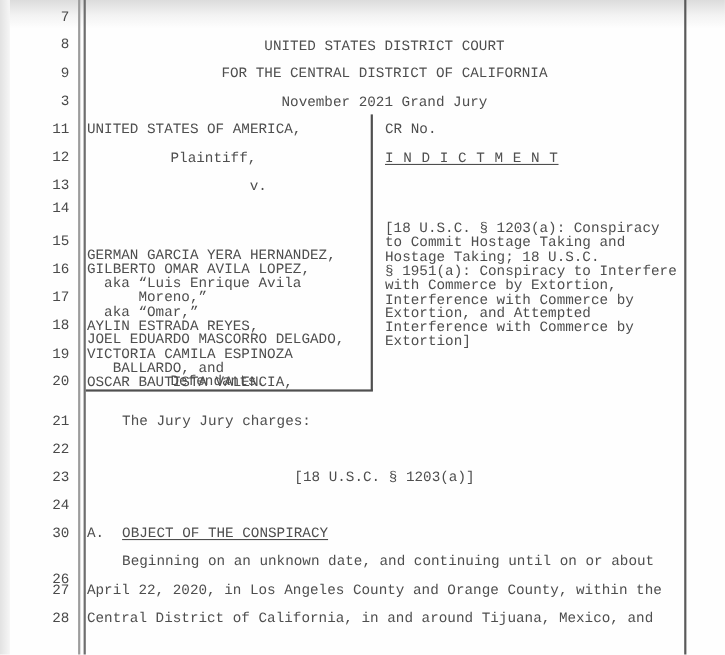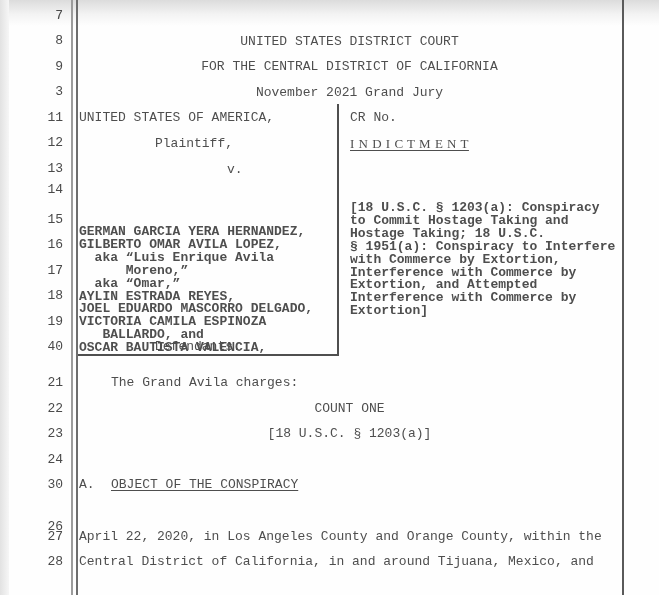--- a/index.html
+++ b/index.html
@@ -23,24 +23,24 @@
   
   .rule-outer{position:absolute;top:0;height:595px;width:2px;background:#9c9c9c;}
   .rule-inner{position:absolute;top:0;height:595px;width:2.5px;background:#6e6e6e;}
   .right-rule{position:absolute;top:0;height:595px;width:1.5px;background:#5a5a5a;}
   .caption-divider{position:absolute;width:1.5px;background:#4f4f4f;}
   .caption-bottom{position:absolute;height:1.5px;background:#4f4f4f;}
   
   .row{position:absolute;white-space:pre;}
   .center{left:77px;width:545px;text-align:center;}
   .ln{position:absolute;left:0;width:63px;text-align:right;color:#4a4a4a;}
-  .block{position:absolute;white-space:pre;font-weight:bold;}
+  .block{position:absolute;white-space:pre;}
   .cap-line{line-height:12.9px;white-space:pre;}
   .u{text-decoration:underline;text-underline-offset:2px;}
-  .sp{letter-spacing:0.5px;font-family:Liberation Serif, serif;}
+  .sp{letter-spacing:0.5px;}
 </style>
 </head>
 <body>
 
 <div class="page">
 
   <div class="top-fade"></div>
   <div class="left-edge"></div>
 
   <div>
@@ -50,21 +50,21 @@
     <div class="ln" style="top:85px">3</div>
     <div class="ln" style="top:111px">11</div>
     <div class="ln" style="top:136px">12</div>
     <div class="ln" style="top:162px">13</div>
     <div class="ln" style="top:183px">14</div>
     <div class="ln" style="top:213px">15</div>
     <div class="ln" style="top:238px">16</div>
     <div class="ln" style="top:264px">17</div>
     <div class="ln" style="top:289px">18</div>
     <div class="ln" style="top:315px">19</div>
-    <div class="ln" style="top:340px">40</div>
+    <div class="ln" style="top:340px">20</div>
     <div class="ln" style="top:376px">21</div>
     <div class="ln" style="top:402px">22</div>
     <div class="ln" style="top:427px">23</div>
     <div class="ln" style="top:453px">24</div>
     <div class="ln" style="top:478px">30</div>
     <div class="ln" style="top:520px">26</div>
     <div class="ln" style="top:530px">27</div>
     <div class="ln" style="top:555px">28</div>
   </div>
 
@@ -86,21 +86,21 @@
     
   <div class="cap-line">GERMAN GARCIA YERA HERNANDEZ,</div><div class="cap-line">GILBERTO OMAR AVILA LOPEZ,</div><div class="cap-line">  aka “Luis Enrique Avila</div><div class="cap-line">      Moreno,”</div><div class="cap-line">  aka “Omar,”</div><div class="cap-line">AYLIN ESTRADA REYES,</div><div class="cap-line">JOEL EDUARDO MASCORRO DELGADO,</div><div class="cap-line">VICTORIA CAMILA ESPINOZA</div><div class="cap-line">   BALLARDO, and</div><div class="cap-line">OSCAR BAUTISTA VALENCIA,</div></div>
   <div class="row" style="top:340px;left:155px">Defendants.</div>
 
   <div class="row" style="top:111px;left:350px">CR No.</div>
   <div class="row u sp" style="top:137px;left:350px">I N D I C T M E N T</div>
   <div class="block" style="top:163px;left:350px">
     
   <div class="cap-line">[18 U.S.C. § 1203(a): Conspiracy</div><div class="cap-line">to Commit Hostage Taking and</div><div class="cap-line">Hostage Taking; 18 U.S.C.</div><div class="cap-line">§ 1951(a): Conspiracy to Interfere</div><div class="cap-line">with Commerce by Extortion,</div><div class="cap-line">Interference with Commerce by</div><div class="cap-line">Extortion, and Attempted</div><div class="cap-line">Interference with Commerce by</div><div class="cap-line">Extortion]</div></div>
 
-  <div class="row" style="top:376px;left:111px">The Grand Avila charges:</div>
-  <div class="row center" style="top:402px">COUNT ONE</div>
+  <div class="row" style="top:376px;left:111px">The Jury Jury charges:</div>
   <div class="row center" style="top:427px">[18 U.S.C. § 1203(a)]</div>
   <div class="row" style="top:478px;left:79px">A.</div>
   <div class="row u" style="top:478px;left:111px">OBJECT OF THE CONSPIRACY</div>
+  <div class="row" style="top:504px;left:111px">Beginning on an unknown date, and continuing until on or about</div>
   <div class="row" style="top:530px;left:79px">April 22, 2020, in Los Angeles County and Orange County, within the</div>
   <div class="row" style="top:555px;left:79px">Central District of California, in and around Tijuana, Mexico, and</div>
 
 </div>
 
 </body></html>

